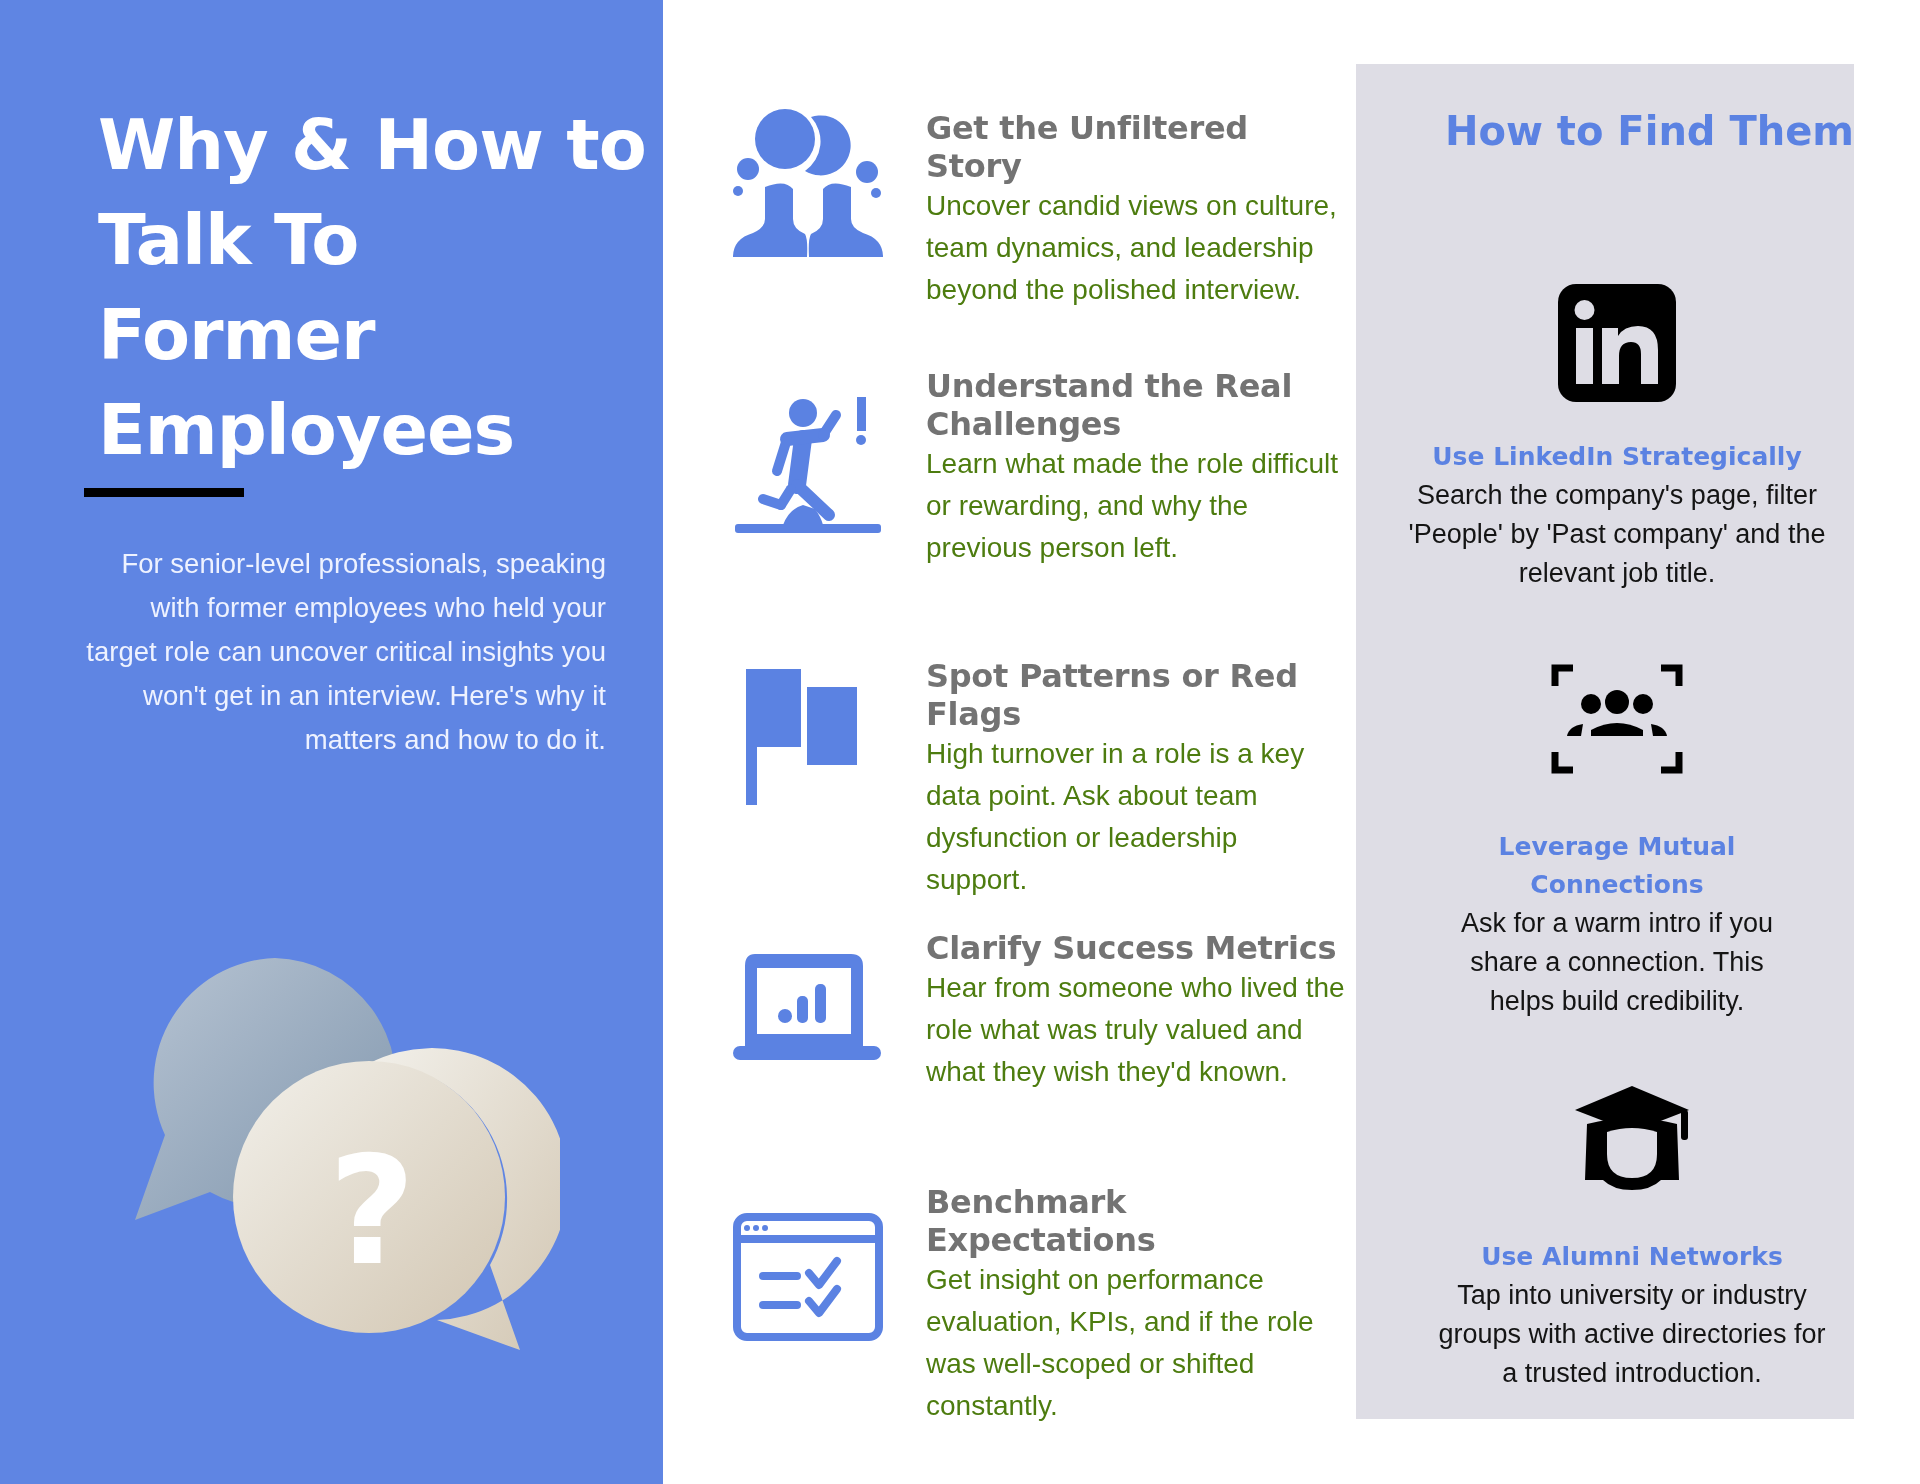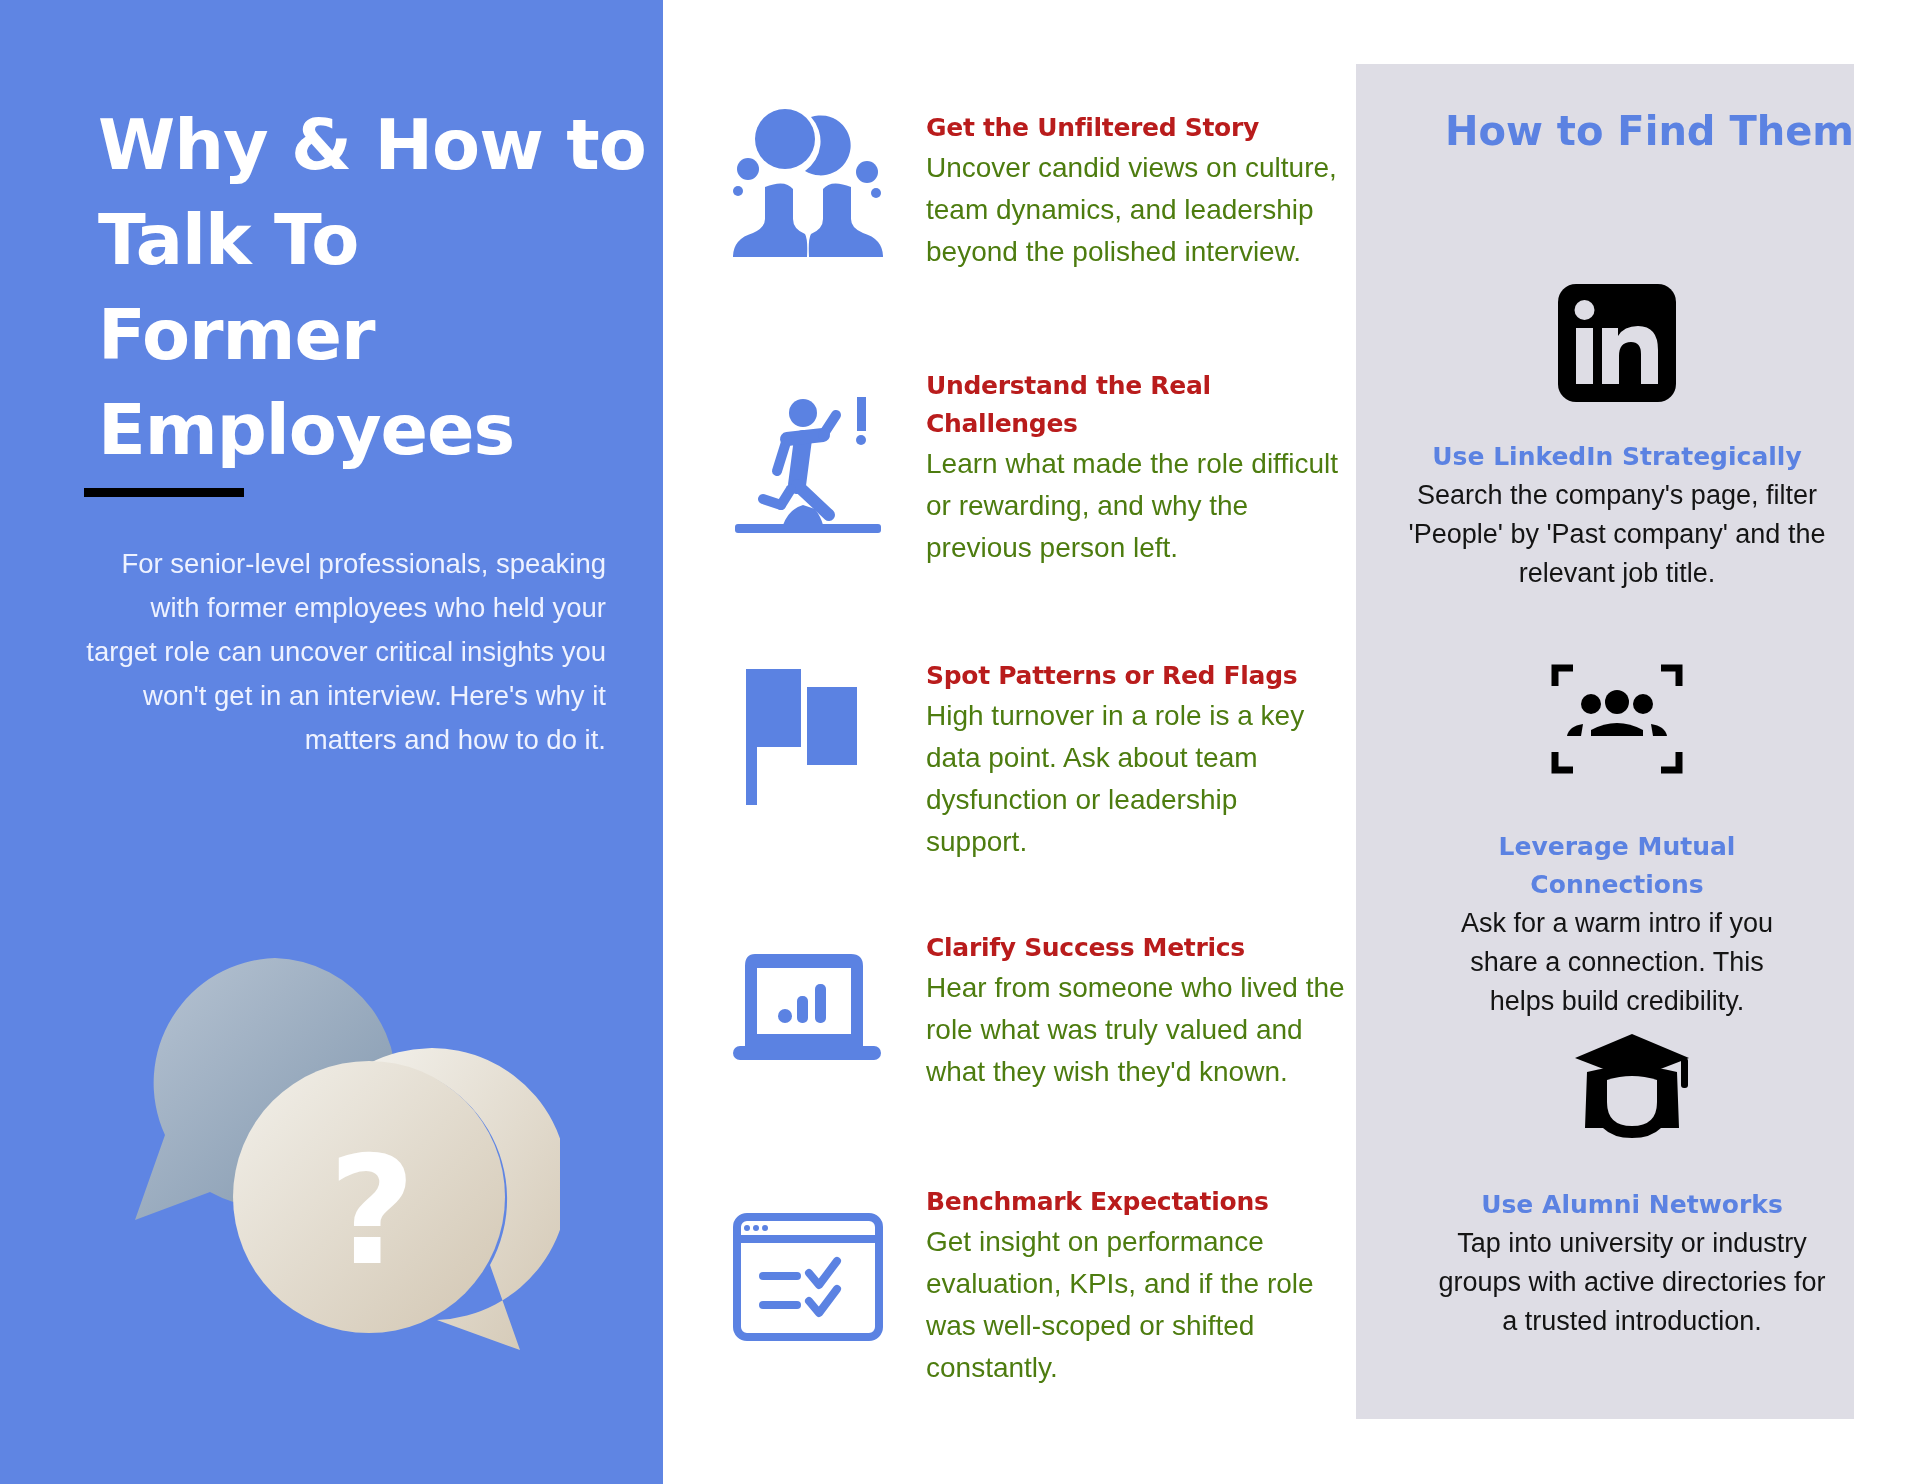--- a/index.html
+++ b/index.html
@@ -6,21 +6,21 @@
   body { width:1920px; height:1484px; position:relative; background:#ffffff; overflow:hidden; font-family:"Liberation Sans", sans-serif; }
   .left { position:absolute; left:0; top:0; width:663px; height:1484px; background:#5f85e3; }
   .main-title { position:absolute; left:86px; top:86px; width:560px; margin:12px; color:#ffffff; font-family:"DejaVu Sans", sans-serif; font-weight:bold; font-size:70px; line-height:95px; letter-spacing:-1px; }
   .divider { position:absolute; left:84px; top:488px; width:160px; height:9px; background:#000000; }
   .intro { position:absolute; left:86px; top:542px; width:520px; margin:0; color:#eef2ff; font-size:27.5px; line-height:44px;text-align:right; }
   .bubbles { position:absolute; left:100px; top:930px; width:460px; height:460px; }
 
   .item { position:absolute; left:0; width:1340px; }
   .item .icon { position:absolute; left:733px; width:150px; height:150px; }
   .item .text { position:absolute; left:926px; width:420px; }
-  .item-title { margin:0; color:#b91c1c; font-family:"DejaVu Sans", sans-serif; font-weight:bold; font-size:25px; line-height:38px; letter-spacing:-0.3px; }
+  .item-title { margin:0; color:#737373; font-family:"DejaVu Sans", sans-serif; font-weight:bold; font-size:32px; line-height:38px; letter-spacing:-0.3px; }
   .item-body { margin:0; color:#4d7c0f; font-size:28px; line-height:42px; }
 
   .panel { position:absolute; left:1356px; top:64px; width:498px; height:1355px; background:#dedde5; }
   .panel-title { position:absolute; left:0; top:40px; width:498px; margin:0; text-align:right; color:#5b82e2; font-family:"DejaVu Sans", sans-serif; font-weight:bold; font-size:40px; line-height:54px; }
   .find { position:absolute; left:0; width:498px; text-align:center;margin-left:12px; }
   .find .ficon { display:block; margin:0 auto; }
   .find-title { margin:0; color:#5b82e2; font-family:"DejaVu Sans", sans-serif; font-weight:bold; font-size:25px; line-height:38px; }
   .find-body { margin:0 auto; width:420px; color:#141414; font-size:27px; line-height:39px; }
 </style>
 </head>
@@ -174,21 +174,21 @@
         <path d="M40 66 Q66 52 92 66 L92 72 L40 72 Z"></path>
         <path d="M16 72 Q18 62 32 60 L30 72 Z"></path>
         <path d="M116 72 Q114 62 100 60 L102 72 Z"></path>
       </g>
     </svg>
     <div style="height:54px"></div>
     <h3 class="find-title" style="width:300px;margin:0 auto;">Leverage Mutual Connections</h3>
     <p class="find-body" style="width:360px;">Ask for a warm intro if you share a connection. This helps build credibility.</p>
   </div>
 
-  <div class="find" style="top:968px;padding-left:15px;">
+  <div class="find" style="top:1020px;padding-left:15px;">
     <svg class="ficon" width="118" height="110" viewBox="0 0 118 110">
       <g fill="#000">
         <path d="M59 2 L116 26 L59 48 L2 26 Z"></path>
         <rect x="108" y="26" width="7" height="30" rx="3"></rect>
         <path d="M14 40 Q59 28 104 40 L106 96 L88 96 Q78 106 59 106 Q40 106 30 96 L12 96 Z"></path>
       </g>
       <path d="M34 48 Q59 40 84 48 L84 70 Q84 94 59 94 Q34 94 34 70 Z" fill="#dedde5"></path>
     </svg>
     <div style="height:44px"></div>
     <h3 class="find-title">Use Alumni Networks</h3>

